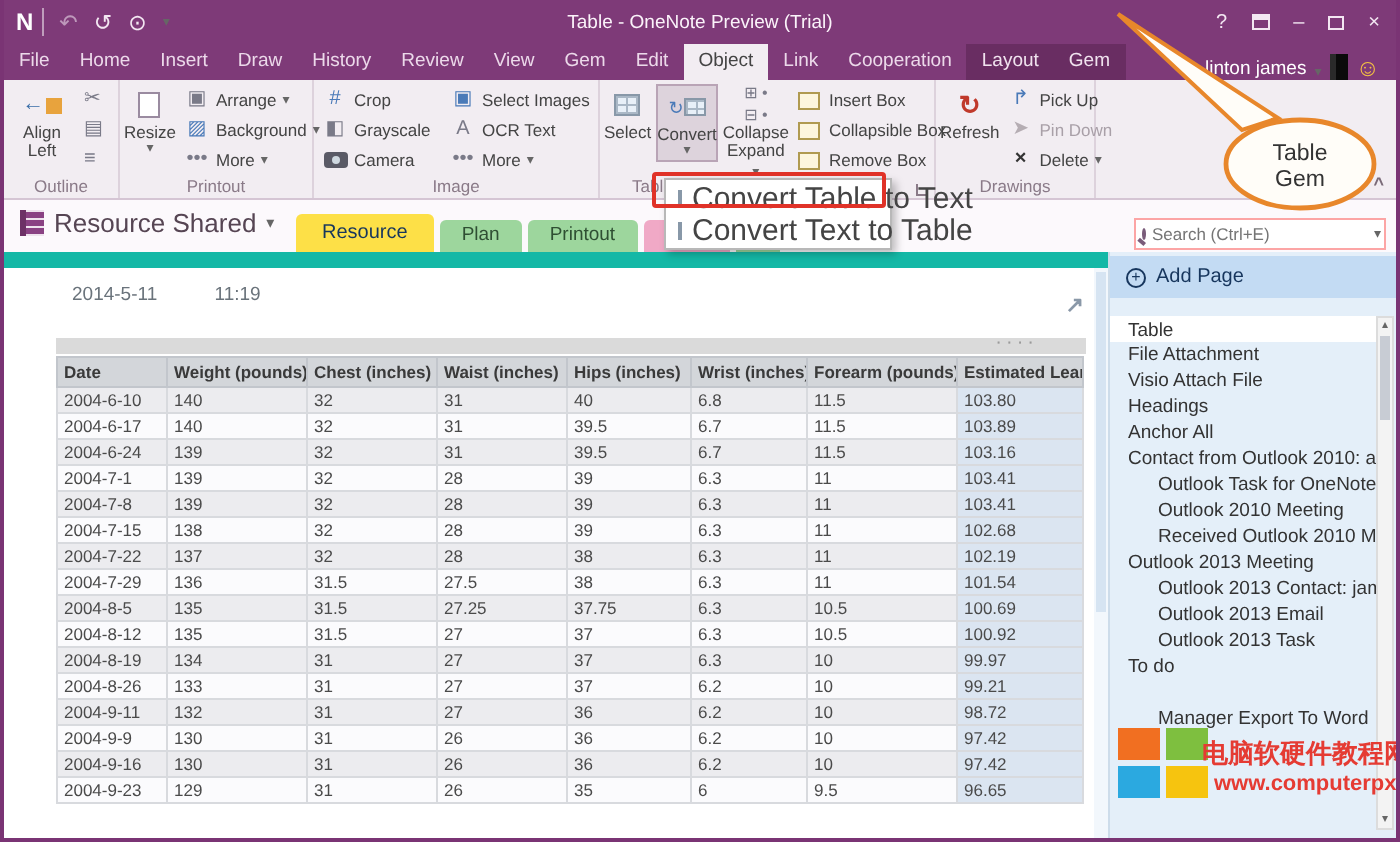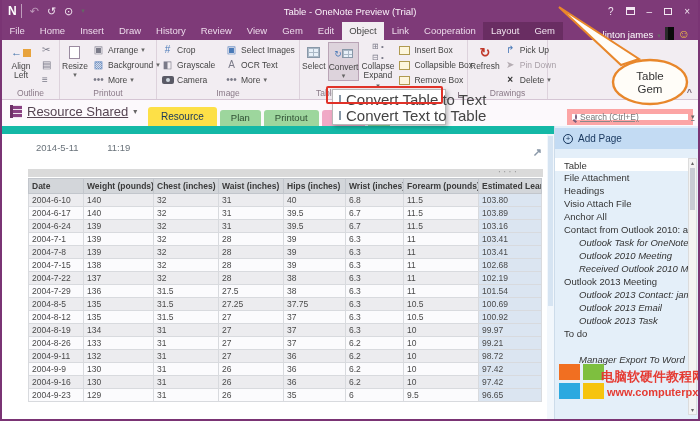--- a/index.html
+++ b/index.html
@@ -53,30 +53,30 @@
   .alignleft-ic .arr{color:#3a6ea8;font-size:11px;}
   .alignleft-ic .blk{width:8px;height:8px;background:#e8a33d;}
   .launcher{position:absolute;right:3px;bottom:1px;width:6px;height:6px;border-left:1px solid #8a7a88;border-bottom:1px solid #8a7a88;}
   .collapse-ribbon{position:absolute;right:6px;bottom:2px;color:#7a6a78;font-size:9px;font-weight:bold;}
   .tbl-label{position:absolute;left:16px;bottom:0;}
   
   .pageheader{height:26px;background:#fcf9fc;position:relative;display:flex;align-items:flex-end;}
   .nbk{position:absolute;left:8px;top:4px;display:flex;align-items:center;gap:5px;}
   .nbk-icon{width:12px;height:13px;background:#8a4283;border-left:3px solid #6d3166;
     background-image:linear-gradient(rgba(255,255,255,.85) 1px,transparent 1px);background-size:100% 4px;}
-  .nbk-name{font-size:13px;color:#564553;text-decoration:underline;}
+  .nbk-name{font-size:13px;color:#564553;}
   .nbk .caret{font-size:8px;}
   .sectiontabs{display:flex;gap:3px;margin-left:146px;align-items:flex-end;}
   .stab{font-size:9.5px;padding:2px 11px 3px;border-radius:3px 3px 0 0;color:#3a4a3a;}
   .stab.blue{background:#fde047;color:#17365d;}
   .stab.green{background:#9dd69d;color:#2f4f33;}
   .stab.pink{background:#f0a9c6;color:#5c3148;}
   .stab.selected{padding:4px 13px 4px;font-size:10px;}
-  .searchbox{position:absolute;right:5px;top:9px;width:126px;height:16px;background:#fff;border:5px solid #fca5a5;
-    display:flex;align-items:center;font-size:8.5px;color:#8a8a8a;padding:0 3px;text-decoration:underline;}
+  .searchbox{position:absolute;right:5px;top:9px;width:126px;height:16px;background:#fff;border:1px solid #fca5a5;
+    display:flex;align-items:center;font-size:8.5px;color:#8a8a8a;padding:0 3px;}
   .searchbox input{border:none;outline:none;flex:1;font-size:8.5px;color:#8a8a8a;font-family:inherit;background:transparent;}
   .mag{width:6px;height:6px;border:1.5px solid #7a5c7a;border-radius:50%;position:relative;margin-right:3px;}
   .mag:after{content:"";position:absolute;left:-3px;top:5px;width:4px;height:1.5px;background:#7a5c7a;transform:rotate(40deg);}
   
   .bodyrow{display:flex;height:293px;}
   .content{flex:1;background:#fff;position:relative;border-top:8px solid #14b8a6;}
   .datetime{position:absolute;left:34px;top:8px;font-size:9.5px;color:#6a737b;}
   .datetime .time{margin-left:26px;}
   .expand-ic{position:absolute;right:12px;top:12px;color:#8a98a8;font-size:11px;font-weight:bold;}
   .tablewrap{position:absolute;left:26px;top:35px;width:515px;}
@@ -93,21 +93,21 @@
   .v-scroll{position:absolute;right:0;top:0;bottom:0;width:7px;background:#f2f7fc;}
   .v-scroll .thumb{position:absolute;top:2px;left:1px;width:5px;height:170px;background:#d6e4f2;}
   
   .sidebar{width:144px;background:#e4eff9;border-left:1px solid #cddcea;position:relative;}
   .addpage{height:21px;margin-top:2px;background:#c3dbf3;display:flex;align-items:center;gap:5px;padding-left:8px;
     font-size:10px;color:#17365d;}
   .plus-circ{width:10px;height:10px;border:1px solid #17365d;border-radius:50%;display:flex;align-items:center;justify-content:center;
     font-size:8px;line-height:8px;color:#17365d;}
   .pagelist{position:absolute;top:32px;left:0;right:10px;}
   .pgitem{height:13px;line-height:13px;font-size:9.5px;color:#333;padding-left:9px;white-space:nowrap;overflow:hidden;}
-  .pgitem.indent{padding-left:24px;font-style:italic;}
+  .pgitem.indent{padding-left:24px;}
   .pgitem.selected{background:#fff;border-top:1px solid #fff;}
   .sb-scroll{position:absolute;top:32px;bottom:4px;right:1px;width:9px;background:#f3f3f3;border:1px solid #dcdcdc;}
   .sb-scroll .arr{position:absolute;left:0;right:0;text-align:center;font-size:6px;color:#666;line-height:8px;}
   .sb-scroll .arr.up{top:0;}
   .sb-scroll .arr.down{bottom:0;}
   .sb-scroll .thumb{position:absolute;left:1px;right:1px;top:9px;height:42px;background:#c8ccd4;}
   
   .watermark{position:absolute;left:2px;right:6px;top:234px;height:54px;z-index:6;}
   .wm-logo{position:absolute;left:2px;top:4px;width:46px;height:38px;display:grid;grid-template-columns:21px 21px;
     grid-template-rows:16px 16px;gap:3px;}
@@ -592,22 +592,22 @@
 
     <div class="sidebar">
       <div class="addpage">
         <span class="plus-circ">+</span>
         <span>Add Page</span>
       </div>
       <div class="pagelist">
 
       <div class="pgitem selected">Table</div>
           <div class="pgitem">File Attachment</div>
+          <div class="pgitem">Visio Attach File</div>
           <div class="pgitem">Headings</div>
-          <div class="pgitem">Visio Attach File</div>
           <div class="pgitem">Anchor All</div>
           <div class="pgitem">Contact from Outlook 2010: av</div>
           <div class="pgitem indent">Outlook Task for OneNote</div>
           <div class="pgitem indent">Outlook 2010 Meeting</div>
           <div class="pgitem indent">Received Outlook 2010 Mee</div>
           <div class="pgitem">Outlook 2013 Meeting</div>
           <div class="pgitem indent">Outlook 2013 Contact: jam</div>
           <div class="pgitem indent">Outlook 2013 Email</div>
           <div class="pgitem indent">Outlook 2013 Task</div>
           <div class="pgitem">To do</div>

